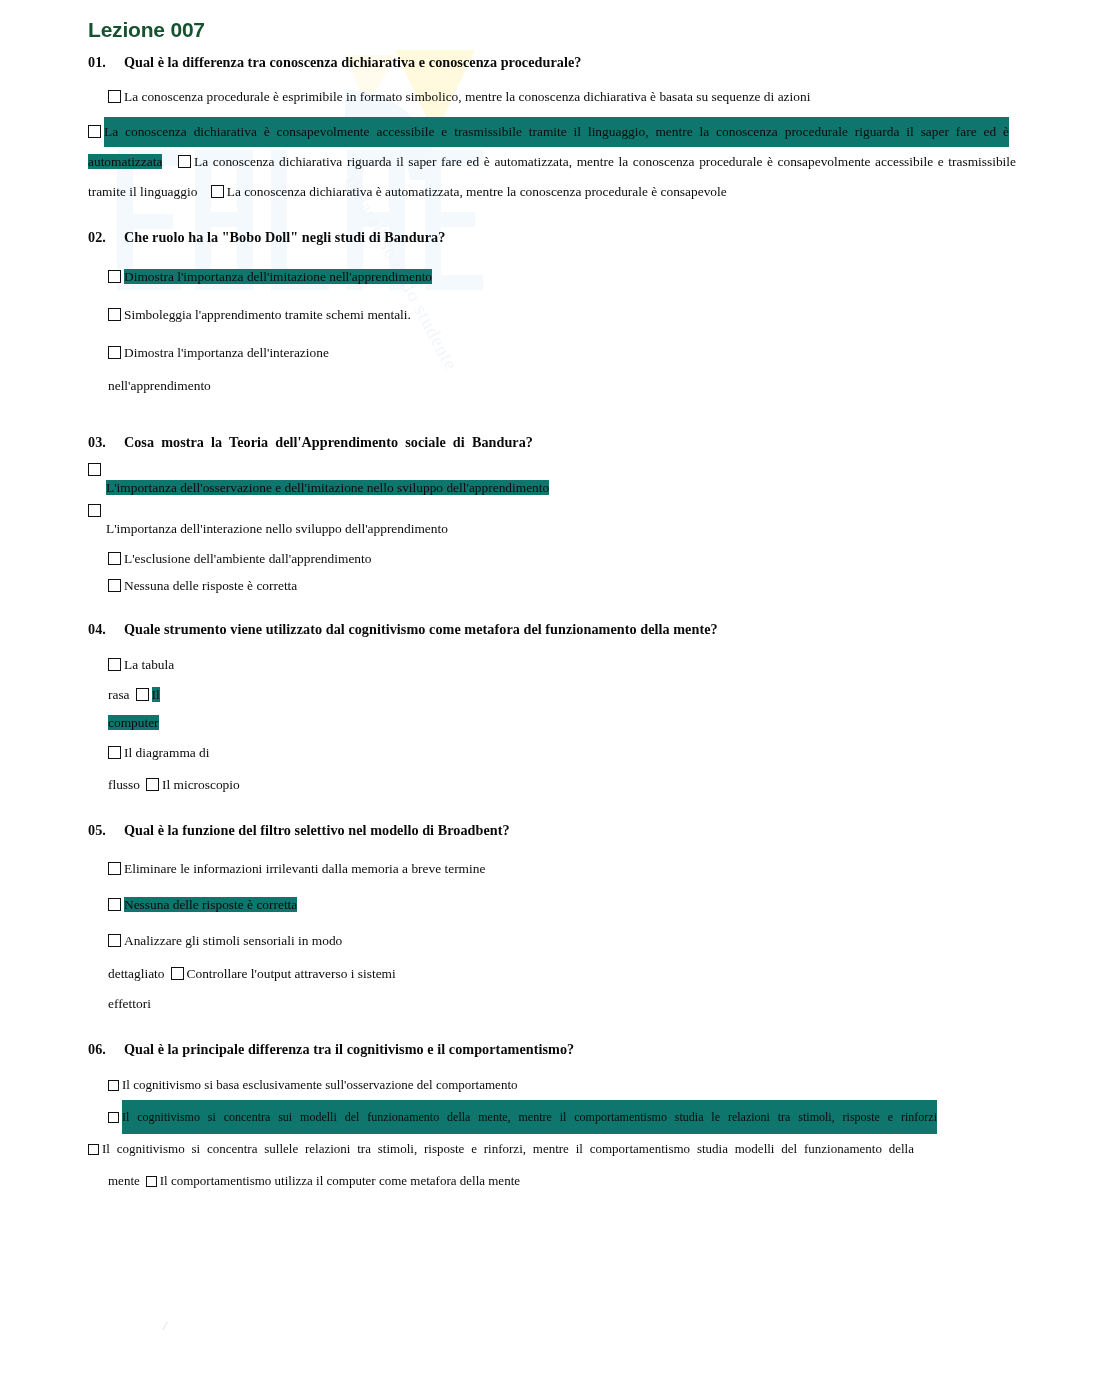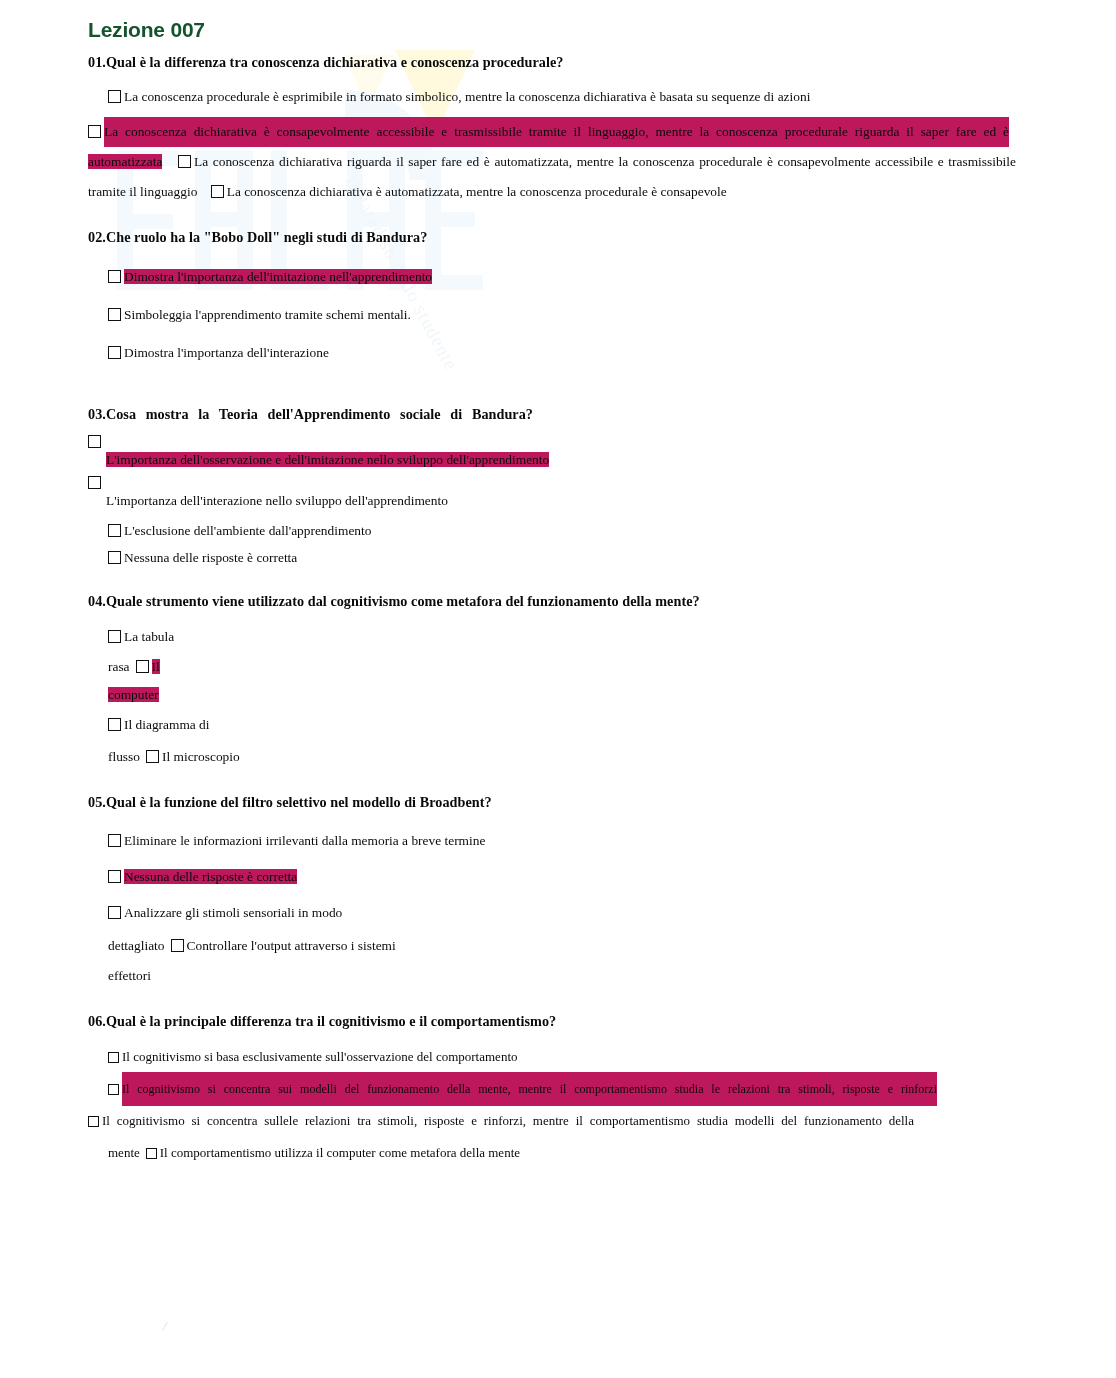--- a/index.html
+++ b/index.html
@@ -46,21 +46,21 @@
   }
 
   .question-block { margin-bottom: 4px; }
 
   .q-head {
     font-weight: bold;
     font-size: 14.2px;
     margin: 0 0 12px 0;
     letter-spacing: 0.05px;
   }
-  .q-head .qnum { margin-right: 0; font-family: Liberation Serif, serif; }
+  .q-head .qnum { margin-right: 18px; font-family: Liberation Serif, serif; }
 
   .q-head.justified {
     text-align: justify;
     text-align-last: justify;
     max-width: 445px;
   }
 
   .opt-line {
     font-size: 13.4px;
     line-height: 30px;
@@ -77,21 +77,21 @@
     vertical-align: -2px;
     margin-right: 3px;
     flex: none;
   }
   .cb.sm {
     width: 11px;
     height: 11px;
     border-width: 1.4px;
   }
 
-  .hl { background: #be185d; }
+  .hl { background: #0f766e; }
 
   .just {
     text-align: justify;
     text-align-last: justify;
   }
 
   
   .q1-para {
     font-size: 13.4px;
     line-height: 30px;
@@ -181,20 +181,23 @@
 
     <div class="opt-line" style="line-height:38px;">
       <span class="cb"></span><span class="hl">Dimostra l'importanza dell'imitazione nell'apprendimento</span>
     </div>
     <div class="opt-line" style="line-height:38px;">
       <span class="cb"></span><span>Simboleggia l'apprendimento tramite schemi mentali.</span>
     </div>
     <div class="opt-line" style="line-height:38px;">
       <span class="cb"></span><span>Dimostra l'importanza dell'interazione</span>
     </div>
+    <div class="opt-line" style="line-height:28px;">
+      <span>nell'apprendimento</span>
+    </div>
   </div>
 
   <div class="spacer-lg"></div>
 
   <div class="question-block">
     <p class="q-head justified">
       <span class="qnum">03.</span><span>Cosa mostra la Teoria dell'Apprendimento sociale di Bandura?</span>
     </p>
 
     <div style="font-size:13.4px;">

